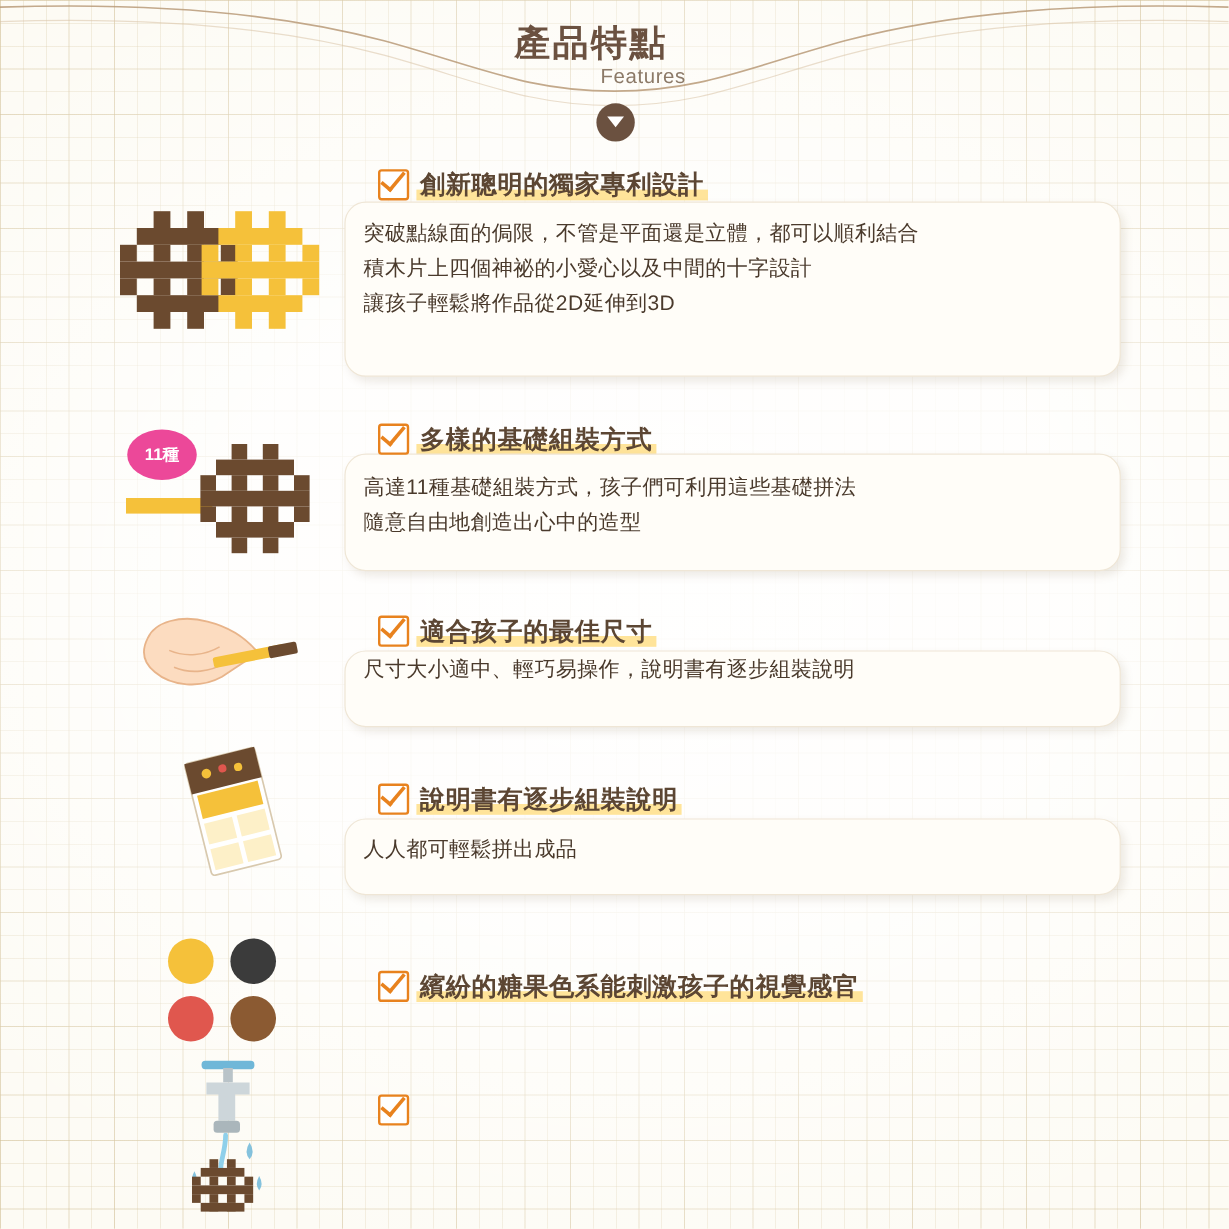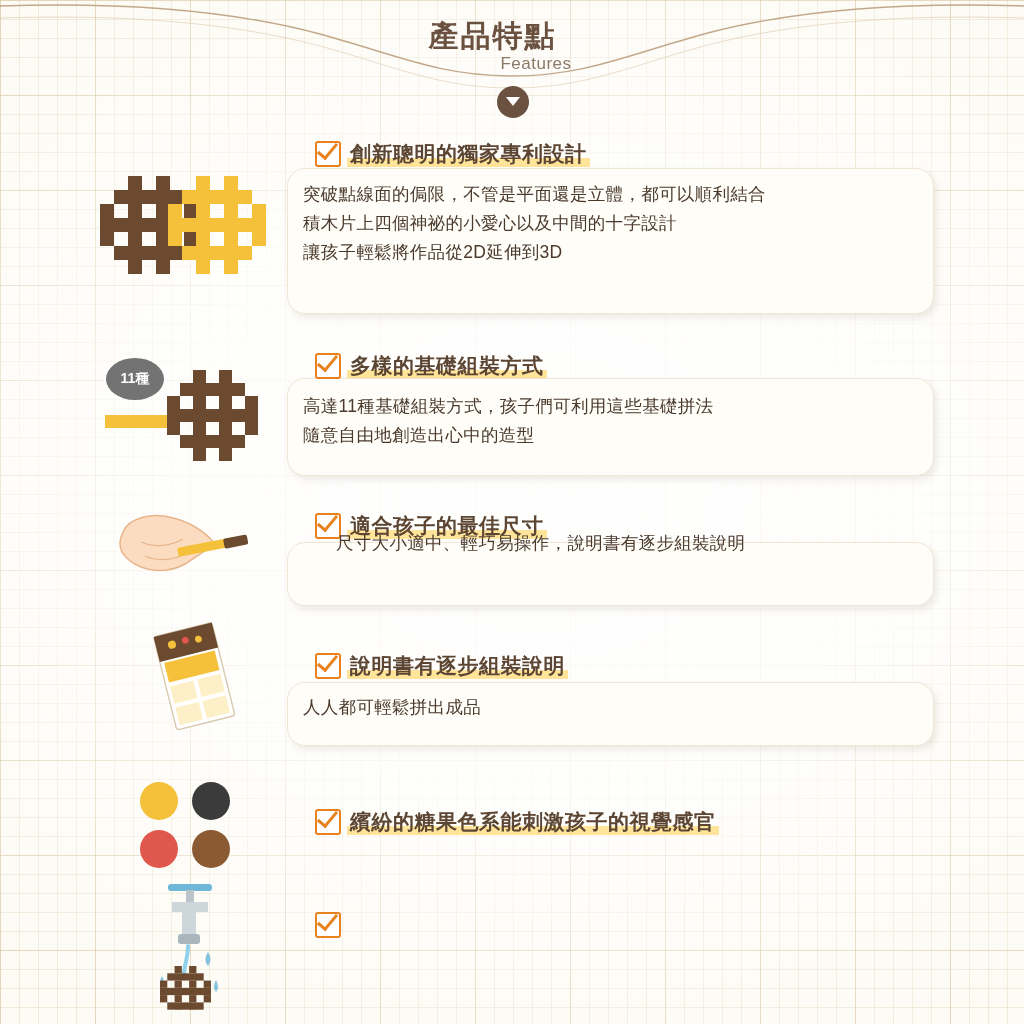--- a/index.html
+++ b/index.html
@@ -151,21 +151,21 @@
   }
   .body-text div { white-space: nowrap; }
 
   
   .illus { position: absolute; }
 
   .badge-11 {
     position: absolute;
     width: 58px; height: 42px;
     border-radius: 50%;
-    background: #737373;
+    background: #ec4899;
     color: #ffffff;
     font-size: 14px;
     font-weight: bold;
     display: flex;
     align-items: center;
     justify-content: center;
   }
 
   .dot { position: absolute; border-radius: 50%; }
 </style>
@@ -283,21 +283,21 @@
       <path d="M30,44 C44,50 60,48 74,40" fill="none" stroke="#e8b48a" stroke-width="1.3"></path>
       <path d="M26,30 C40,36 56,34 68,27" fill="none" stroke="#e8b48a" stroke-width="1.3"></path>
       <rect x="62" y="36" width="60" height="9" rx="2" fill="#f5c13a" transform="rotate(-11 62 36)"></rect>
       <rect x="108" y="27" width="24" height="10" rx="2" fill="#6b4a2f" transform="rotate(-11 108 27)"></rect>
     </svg>
 
     <div class="headline" style="left:303px; top:512px;">
       <div class="checkbox"></div>
       <div class="headline-text">適合孩子的最佳尺寸<span class="hl"></span></div>
     </div>
-    <div class="body-text" style="left:303px; top:529px; width:620px;margin-left:33px;">
+    <div class="body-text" style="left:303px; top:543px; width:620px;">
       <div>尺寸大小適中、輕巧易操作，說明書有逐步組裝說明</div>
     </div>
   </div>
 
   <div class="feature">
     <div class="card" style="left:287px; top:682px; width:645px; height:62px;"></div>
 
     <svg class="illus" style="left:140px; top:620px;" width="110" height="110" viewBox="0 0 110 110">
       <g transform="rotate(-14 55 55)">
         <rect x="24" y="8" width="60" height="96" rx="3" fill="#ffffff" stroke="#d8c9ae" stroke-width="1.4"></rect>

